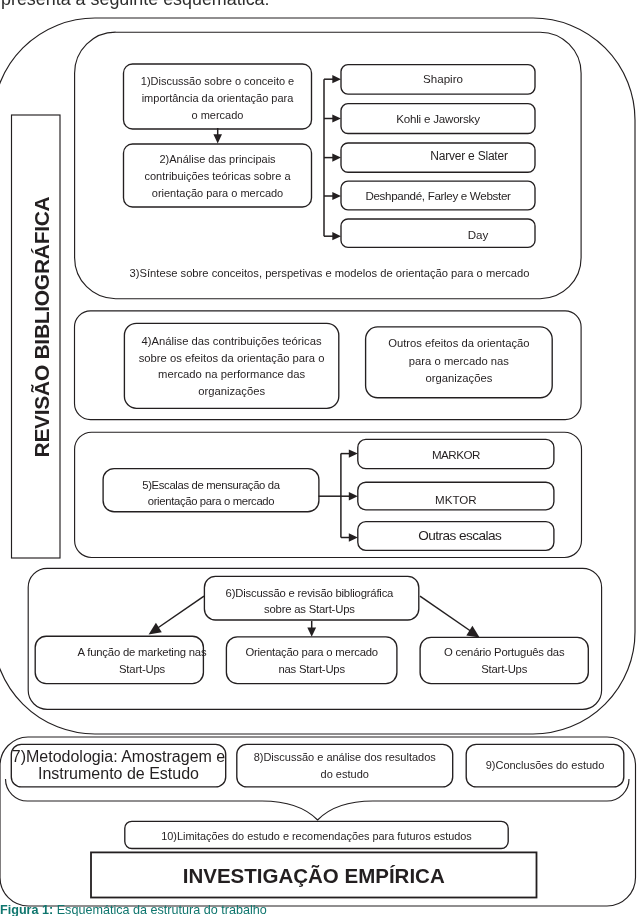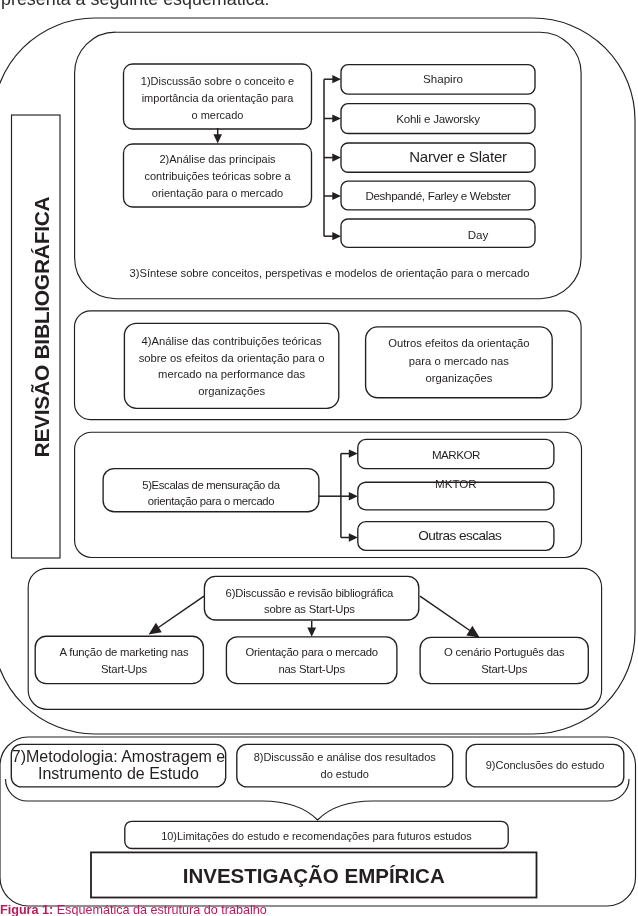--- a/index.html
+++ b/index.html
@@ -2,21 +2,21 @@
 <html><head>
 <meta charset="utf-8">
 <style>
   html,body{margin:0;padding:0;background:#fff;}
   body{width:638px;height:916px;overflow:hidden;
        font-family:"Liberation Sans",sans-serif;color:#231f20;}
   #stage{position:relative;width:638px;height:916px;background:#fff;}
   svg#diagram{position:absolute;left:0;top:0;width:638px;height:916px;}
   .tx{position:absolute;text-align:center;color:#231f20;}
   .intro{position:absolute;left:1px;top:-11px;font-size:17.9px;color:#2d2d2d;white-space:nowrap;}
-  .cap{position:absolute;left:0px;top:903px;font-size:12.6px;color:#be185d;white-space:nowrap;}
+  .cap{position:absolute;left:0px;top:903px;font-size:12.6px;color:#0f766e;white-space:nowrap;}
   .cap b{font-weight:700;}
   .vlabel{position:absolute;font-weight:700;white-space:nowrap;font-size:21.0px;letter-spacing:-0.30px;line-height:22px;}
 </style>
 </head>
 <body>
 
 <div id="stage">
 
   <div class="intro">presenta a seguinte esquemática:</div>
 
@@ -133,21 +133,21 @@
       <div>organizações</div>
     </div>
     <div class="tx" style="left: 103.1px; width: 215.8px; font-size: 11.3px; line-height: 16px; letter-spacing: -0.34px; top: 477px;">
       <div>5)Escalas de mensuração da</div>
       <div>orientação para o mercado</div>
     </div>
     <div class="tx" style="left: 204.4px; width: 210px; font-size: 11.3px; line-height: 16.3px; letter-spacing: -0.2px; top: 584.7px;">
       <div>6)Discussão e revisão bibliográfica</div>
       <div>sobre as Start-Ups</div>
     </div>
-    <div class="tx" style="left: 34px; width: 180px; font-size: 11.3px; line-height: 17.1px; letter-spacing: -0.2px; top: 644.4px;">
+    <div class="tx" style="left: 52px; width: 180px; font-size: 11.3px; line-height: 17.1px; letter-spacing: -0.2px; top: 644.4px;">
       <div>A função de marketing nas</div>
       <div>Start-Ups</div>
     </div>
     <div class="tx" style="left: 226.4px; width: 170.5px; font-size: 11.3px; line-height: 17.1px; letter-spacing: -0.2px; top: 644.4px;">
       <div>Orientação para o mercado</div>
       <div>nas Start-Ups</div>
     </div>
     <div class="tx" style="left: 420.1px; width: 168.2px; font-size: 11.3px; line-height: 17.1px; letter-spacing: -0.2px; top: 644.4px;">
       <div>O cenário Português das</div>
       <div>Start-Ups</div>
@@ -164,19 +164,19 @@
       <div>9)Conclusões do estudo</div>
     </div>
     <div class="tx" style="left: 124.8px; width: 383.4px; font-size: 10.9px; line-height: 16px; top: 827.5px;">
       <div>10)Limitações do estudo e recomendações para futuros estudos</div>
     </div>
     <div class="tx" style="left: 91px; width: 445.5px; font-size: 20.5px; line-height: 24px; font-weight: 700; top: 863.5px;">
       <div>INVESTIGAÇÃO EMPÍRICA</div>
     </div>
     <div class="tx" style="left: 341px; width: 204px; font-size: 11.6px; line-height: 15.66px; top: 71.37px;">Shapiro</div>
     <div class="tx" style="left: 341px; width: 194px; font-size: 11.6px; line-height: 15.66px; letter-spacing: -0.22px; top: 110.57px;">Kohli e Jaworsky</div>
-    <div class="tx" style="left: 341px; width: 234px; font-size: 15px; line-height: 15.66px; letter-spacing: -0.22px; top: 148.97px;">Narver e Slater</div>
+    <div class="tx" style="left: 341px; width: 234px; font-size: 12px; line-height: 15.66px; letter-spacing: -0.22px; top: 148.97px; padding-left: 11px;">Narver e Slater</div>
     <div class="tx" style="left: 341px; width: 194px; font-size: 11.6px; line-height: 15.66px; letter-spacing: -0.32px; top: 188.17px;">Deshpandé, Farley e Webster</div>
     <div class="tx" style="left: 341px; width: 194px; font-size: 11.6px; line-height: 15.66px; top: 226.67px; padding-left: 40px;">Day</div>
     <div class="tx" style="left: 357.8px; width: 196.1px; font-size: 11.6px; line-height: 15.66px; letter-spacing: -0.5px; top: 447.17px;">MARKOR</div>
-    <div class="tx" style="left: 357.8px; width: 196.1px; font-size: 11.6px; line-height: 15.66px; top: 476px;">MKTOR</div>
+    <div class="tx" style="left: 357.8px; width: 196.1px; font-size: 11.6px; line-height: 15.66px; top: 492px;">MKTOR</div>
     <div class="tx" style="left: 357.8px; width: 204px; font-size: 13.6px; line-height: 18.36px; letter-spacing: -0.55px; top: 527.02px;">Outras escalas</div>
   </div>
 
 </body></html>

